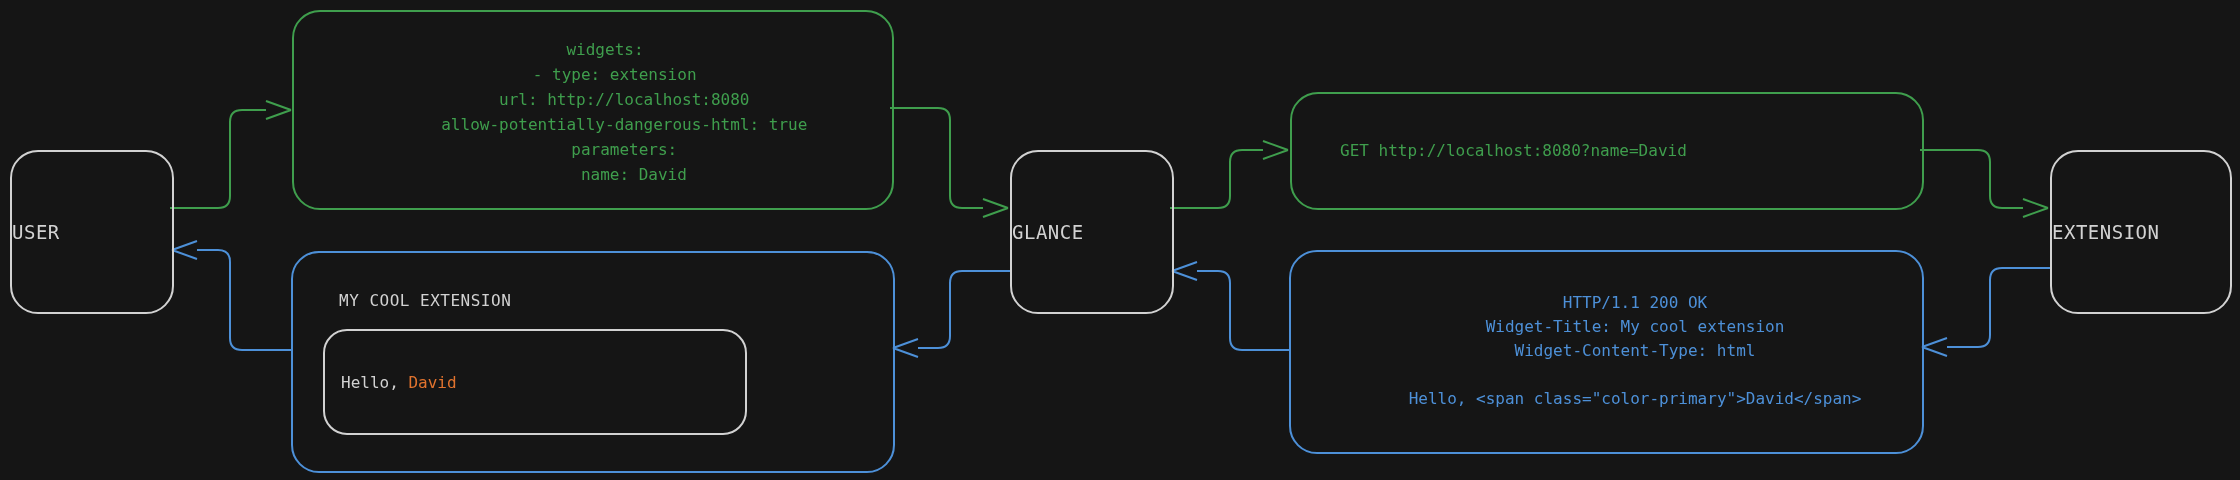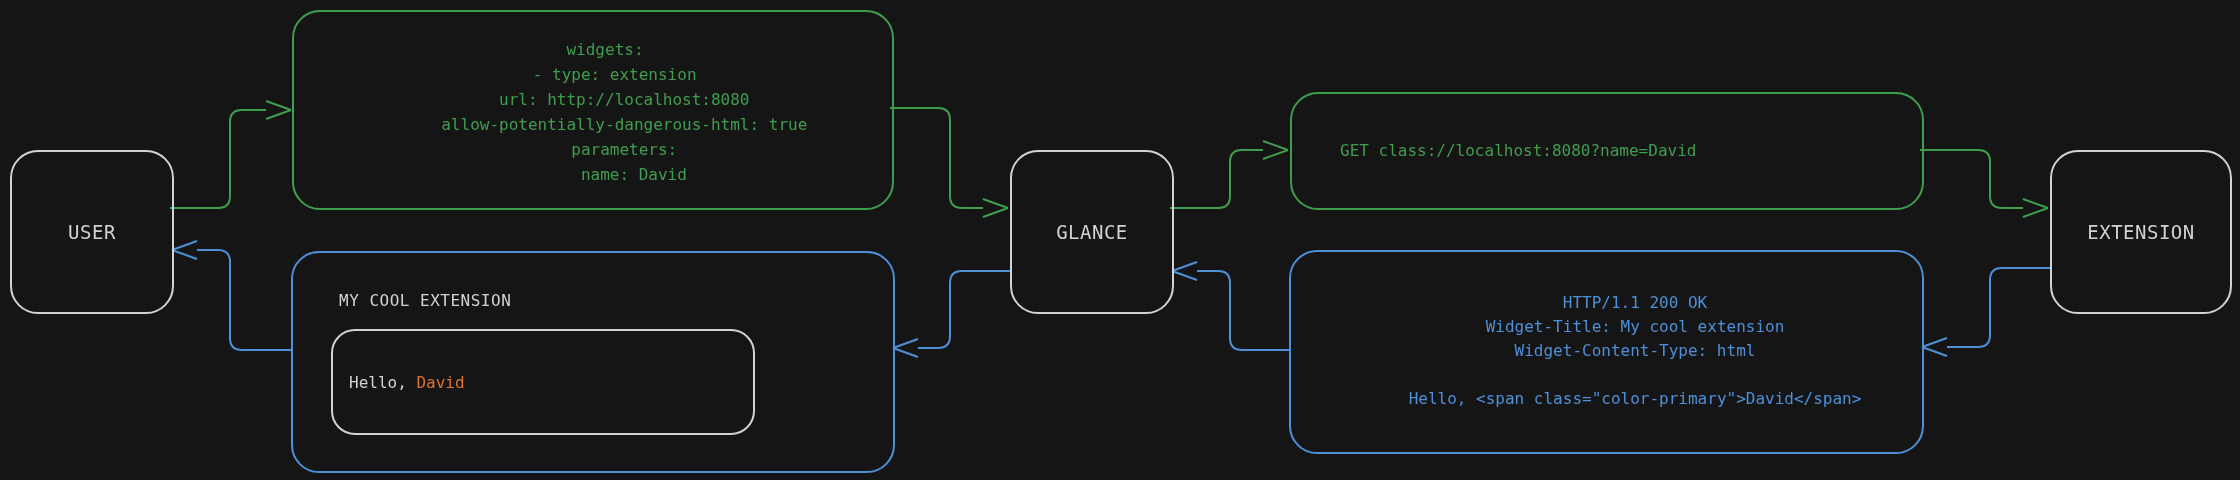--- a/index.html
+++ b/index.html
@@ -10,21 +10,21 @@
   .canvas{
     position:relative;width:2240px;height:480px;background:var(--background);
     overflow:hidden;font-family:"DejaVu Sans Mono", monospace;
   }
   .wires{position:absolute;left:0;top:0;width:2240px;height:480px;}
   .wire path{fill:none;stroke-width:2px;}
   .wire.green path{stroke:var(--green);}
   .wire.blue path{stroke:var(--blue);}
   .node{
     position:absolute;border:2px solid var(--gray);border-radius:28px;
-    display:flex;align-items:center;justify-content:center;
+    display:flex;align-items:center;
     color:var(--gray);font-size:19px;letter-spacing:0.5px;
   }
   .node-user{left:10px;top:150px;width:160px;height:160px;}
   .node-glance{left:1010px;top:150px;width:160px;height:160px;}
   .node-extension{left:2050px;top:150px;width:178px;height:160px;}
   .codebox{position:absolute;border-radius:28px;border:2px solid;}
   .codebox pre{
     margin:0;white-space:pre;font-family:"DejaVu Sans Mono", monospace;
     font-size:16px;line-height:25px;text-align:center;
   }
@@ -33,21 +33,21 @@
   .box-request{left:1290px;top:92px;width:630px;height:114px;border-color:var(--green);display:flex;align-items:center;}
   .box-request pre{padding-left:48px;color:var(--green);line-height:16px;}
   .box-response{left:1289px;top:250px;width:631px;height:200px;border-color:var(--blue);}
   .box-response pre{padding:39px 0 0 48px;color:var(--blue);line-height:24px;margin-left:9px;}
   .widgetbox{
     position:absolute;left:291px;top:251px;width:600px;height:218px;
     border:2px solid var(--blue);border-radius:28px;color:var(--gray);
   }
   .widget-title{margin:38px 16px 0 46px;font-size:16px;letter-spacing:0.5px;}
   .widget-inner{
-    position:absolute;left:38px;top:76px;width:420px;height:102px;
+    position:absolute;left:30px;top:76px;width:420px;height:102px;
     border:2px solid var(--gray);border-radius:24px;
     display:flex;align-items:center;font-size:16px;
   }
   .widget-inner .txt{padding-left:16px;}
   .orange{color:var(--orange);}
 </style>
 </head>
 <body>
 
 <div class="canvas">
@@ -102,21 +102,21 @@
   <div class="codebox box-config">
     <pre>widgets:
   - type: extension
     url: http://localhost:8080
     allow-potentially-dangerous-html: true
     parameters:
       name: David</pre>
   </div>
 
   <div class="codebox box-request">
-    <pre>GET class://localhost:8080?name=David</pre>
+    <pre>GET http://localhost:8080?name=David</pre>
   </div>
 
   <div class="codebox box-response">
     <pre>HTTP/1.1 200 OK
 Widget-Title: My cool extension
 Widget-Content-Type: html
 
 Hello, &lt;span class="color-primary"&gt;David&lt;/span&gt;</pre>
   </div>
 

